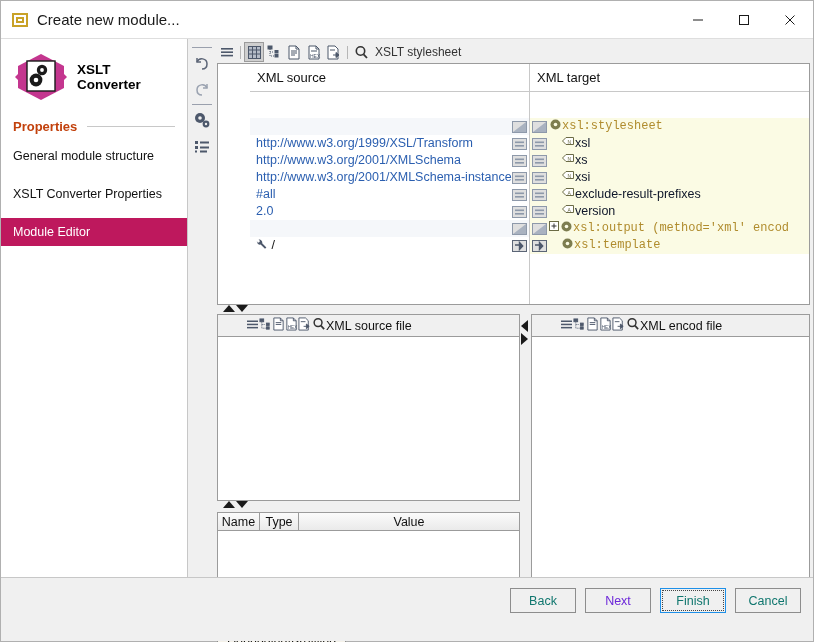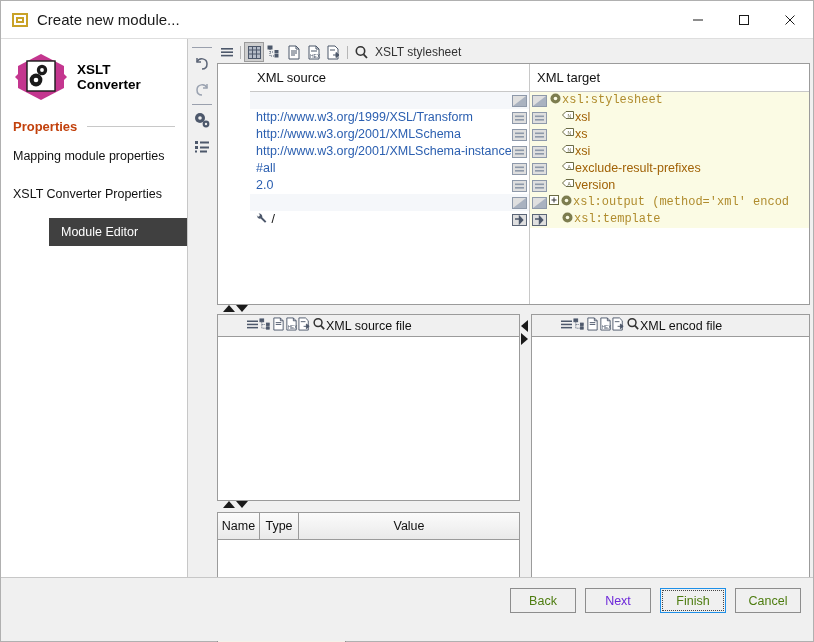--- a/index.html
+++ b/index.html
@@ -50,21 +50,21 @@
   .props-head {
     margin:10px 0 0 12px; font-weight:bold; font-size:13px; color:#c2410c;
     display:flex; align-items:center;
   }
   .props-head .rule { flex:1; height:1px; background:#c8c8c8; margin-left:10px; margin-right:12px; }
   .nav { margin-top:8px; }
   .nav-item {
     height:28px; line-height:28px; padding-left:12px; font-size:12.5px; color:#111;
     margin-bottom:10px;
   }
-  .nav-item.selected { background:#404040; color:#fff;margin-left:48px; }
+  .nav-item.selected { background:#be185d; color:#fff; }
 
   
   .rightpane {
     position:absolute; left:187px; right:0; top:0; bottom:64px;
     background:#f0f0f0;
   }
   .vtoolbar {
     position:absolute; left:2px; top:2px; width:26px; bottom:2px;
     background:#f0f0f0; padding-top:4px;
   }
@@ -84,60 +84,60 @@
   .toppanels {
     position:absolute; left:0; right:0; top:22px; height:242px;
     display:flex; background:#fff; border:1px solid #9b9b9b;
   }
   .tree-col { flex:1 1 0; min-width:0; display:flex; flex-direction:column; background:#fff; }
   .tree-col.left { border-right:1px solid #c8c8c8;padding-left:32px; }
   .tree-head {
     height:28px; line-height:28px; padding-left:7px; font-size:13px; color:#111;
     background:#fff; border-bottom:1px solid #c8c8c8;
   }
-  .tree-body { flex:1; position:relative; overflow:hidden; }
+  .tree-body { flex:1; position:relative; overflow:hidden;margin-top:26px; }
 
   
   .srow { height:17px; line-height:17px; font-size:12.5px; padding-left:6px; white-space:nowrap; }
   .srow.url { color:#2b5fb0; }
   .srow.blank { color:transparent; }
   .srow.alt { background:#f5f7fa; }
   .srow.wrench { color:#111; padding-left:5px; }
 
   
   .gutter { position:absolute; right:0; top:0; width:19px; }
   .gicon { height:17px; display:flex; align-items:center; justify-content:center; }
 
   
   .trow { height:17px; line-height:17px; font-size:12.5px; white-space:nowrap; display:flex; align-items:center; }
   .trow.hl { background:#fbfbe4; }
   .tgut { width:19px; flex:0 0 19px; display:flex; align-items:center; justify-content:center; }
   .telem { font-family:"Liberation Mono", monospace; font-size:12px; color:#b08c2e; }
-  .tattr { font-size:12.5px; color:#a16207; }
+  .tattr { font-size:12.5px; color:#0f172a; }
   .tindent { display:inline-block; width:12px; }
 
   
   .hsplit { position:absolute; left:0; right:0; height:9px; }
   .hsplit .arrows { position:absolute; left:6px; top:0; display:flex; gap:1px; }
   .tri { width:0; height:0; }
   .tri.up { border-left:6px solid transparent; border-right:6px solid transparent; border-bottom:7px solid #1a1a1a; }
   .tri.down { border-left:6px solid transparent; border-right:6px solid transparent; border-top:7px solid #1a1a1a; }
   .tri.left { border-top:6px solid transparent; border-bottom:6px solid transparent; border-right:7px solid #1a1a1a; }
   .tri.right { border-top:6px solid transparent; border-bottom:6px solid transparent; border-left:7px solid #1a1a1a; }
 
   
   .bottomwrap { position:absolute; left:0; right:0; top:273px; bottom:0; }
   .bl { position:absolute; left:0; width:303px; top:0; bottom:0; }
   .vsplit { position:absolute; left:303px; width:11px; top:0; bottom:0; }
   .vsplit .arrows { position:absolute; left:1px; top:6px; display:flex; flex-direction:column; gap:1px; }
   .br { position:absolute; left:314px; right:0; top:0; bottom:0; }
   .srcfile-toolbar { height:22px; display:flex; align-items:center; background:#f0f0f0; border:1px solid #9b9b9b; border-bottom:none;padding-left:28px; }
   .srcfile-body { background:#fff; border:1px solid #9b9b9b; }
 
-  .ntv-head { display:flex; height:28px; background:#0c4a6e; border:1px solid #9b9b9b; border-bottom:1px solid #9b9b9b; }
+  .ntv-head { display:flex; height:19px; background:#0c4a6e; border:1px solid #9b9b9b; border-bottom:1px solid #9b9b9b; }
   .ntv-cell {
     border-right:1px solid #9b9b9b; font-size:12.5px; color:#111;
     display:flex; align-items:center; justify-content:center;
     background:linear-gradient(#fbfbfb,#eaeaea);
   }
   .ntv-body { background:#fff; border:1px solid #9b9b9b; border-top:none; }
 
   .btn {
     font-family:"Liberation Sans", sans-serif; font-size:12.5px;
     background:#f5f2e9; border:1px solid #8d8d8d; color:#111;
@@ -152,21 +152,21 @@
   .tab.active { background:#fff; border-bottom:1px solid #fff; height:23px; line-height:22px; }
 
   
   .footer {
     position:absolute; left:0; right:0; bottom:0; height:64px;
     background:#f0f0f0; border-top:1px solid #c7c7c7;
   }
   .footer-btns { position:absolute; right:12px; top:10px; display:flex; gap:9px; }
   .fbtn {
     width:66px; height:25px; font-size:12.5px; font-family:"Liberation Sans", sans-serif;
-    background:#f0f0f0; border:1px solid #8d8d8d; color:#4d7c0f;
+    background:#f0f0f0; border:1px solid #8d8d8d; color:#0f766e;
     display:flex; align-items:center; justify-content:center;
   }
   .fbtn.disabled { color:#6d28d9; }
   .fbtn.default { border:1px solid #1e90e8; outline:1px dotted #444; outline-offset:-3px; }
 </style>
 </head>
 <body>
 
 <div class="window">
 
@@ -217,21 +217,21 @@
         </div>
       </div>
 
       <div class="props-head">
         <span>Properties</span>
         <span class="rule"></span>
       </div>
 
       <div class="nav">
         <div class="nav-item">
-          <span>Mapping module properties</span>
+          <span>General module structure</span>
         </div>
         <div class="nav-item">
           <span>XSLT Converter Properties</span>
         </div>
         <div class="nav-item selected">
           <span>Module Editor</span>
         </div>
       </div>
     </div>
 

